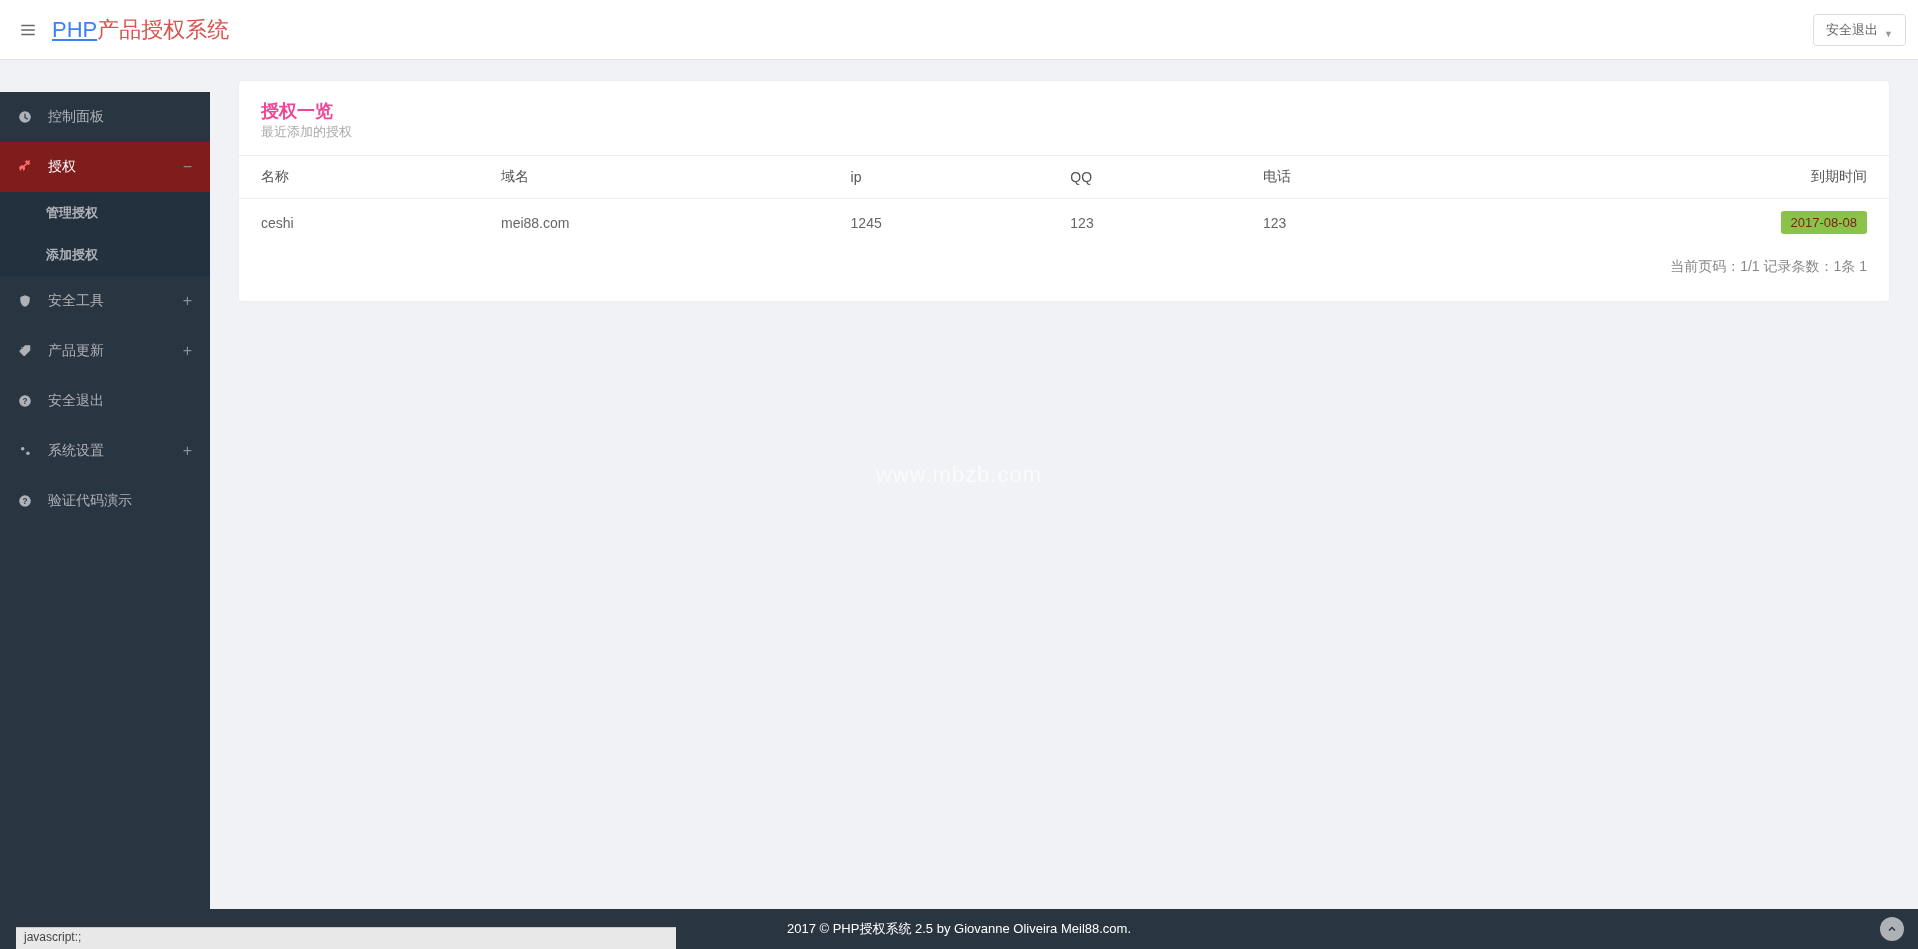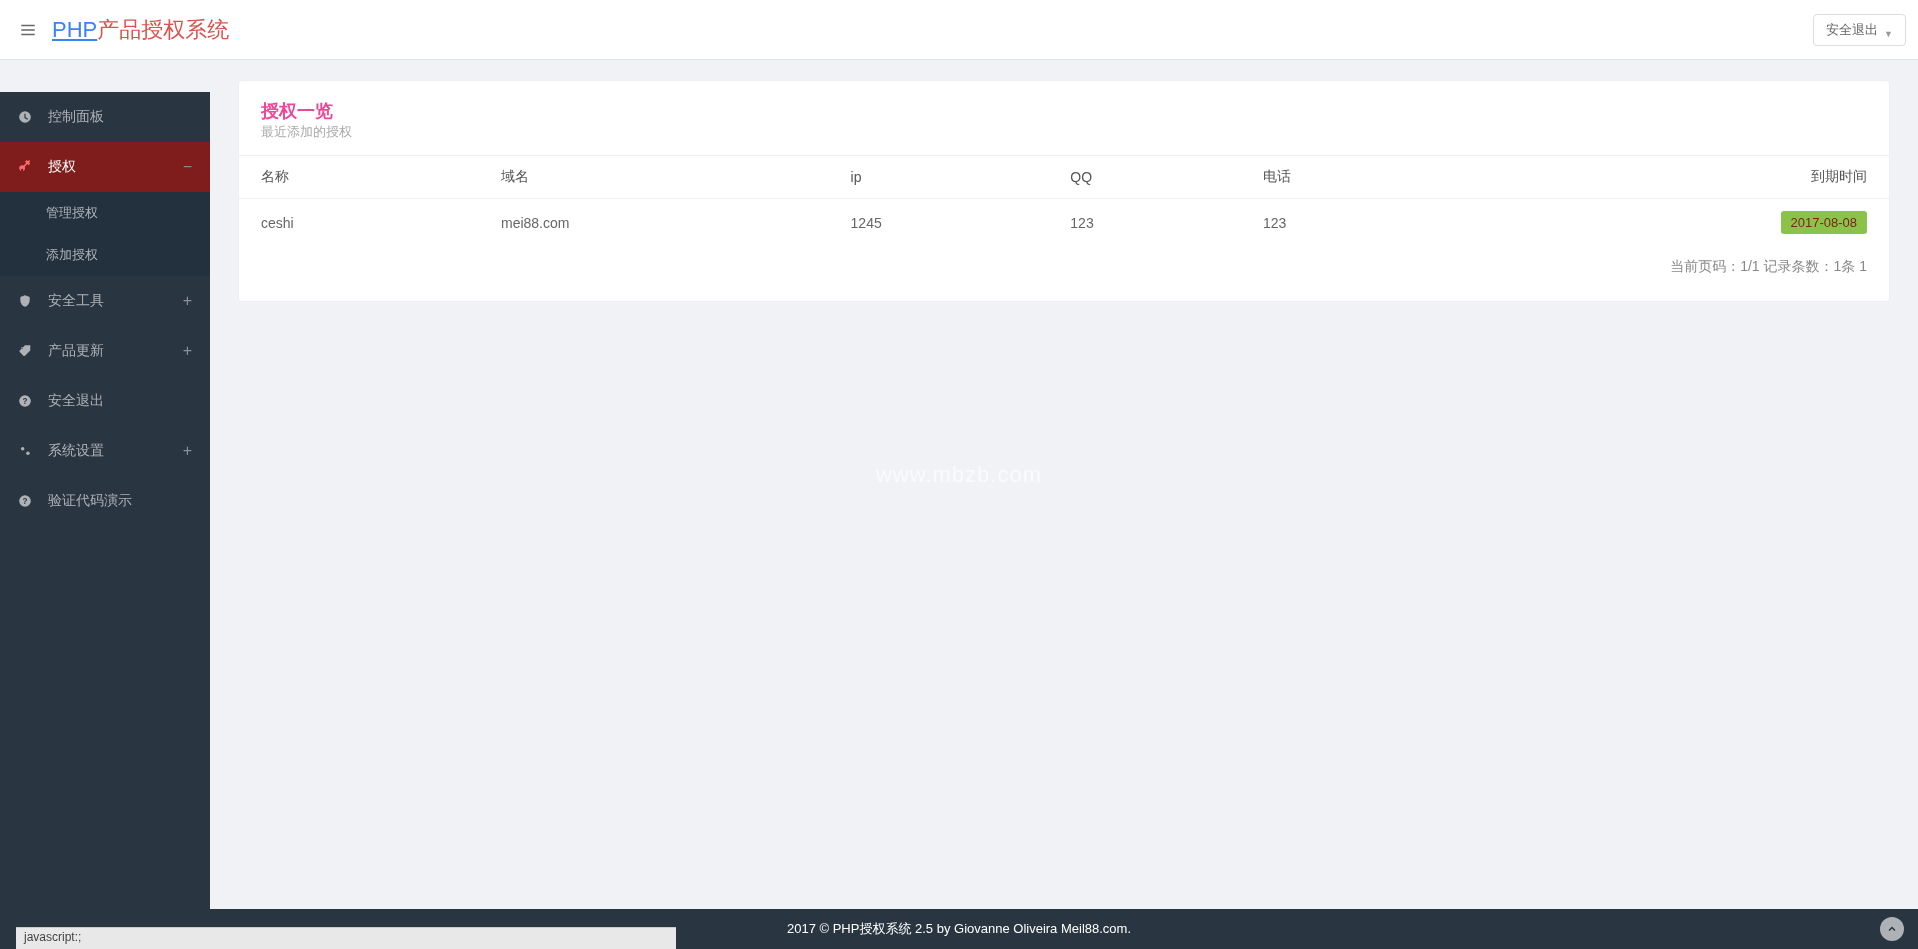--- a/index.html
+++ b/index.html
@@ -17,21 +17,21 @@
     .layout { display: flex; min-height: calc(100vh - 60px - 40px); }
     
     .sidebar { width: 210px; background: #2a3542; color: #aeb2b7; flex-shrink: 0; margin-top: 32px; }
     .nav-item { display: flex; align-items: center; padding: 16px 18px; cursor: pointer; font-size: 14px; color: #aeb2b7; position: relative; }
     .nav-item.active { background: #7f1d1d; color: #fff; }
     .nav-item.active .nav-icon { color: #ff6b6b; }
     .nav-icon { width: 16px; margin-right: 14px; color: #aeb2b7; display: inline-flex; }
     .nav-toggle { margin-left: auto; color: #8a9199; font-size: 16px; font-weight: 300; }
     .nav-item.active .nav-toggle { color: #8a9199; }
     .sub-nav { background: #23313f; }
-    .sub-item { padding: 12px 10px 12px 46px; cursor: pointer; color: #aeb2b7; font-size: 13px; }
+    .sub-item { padding: 12px 10px 12px 46px; cursor: pointer; color: #aeb2b7; font-size: 13px; font-weight: bold; }
     
     .main { flex: 1; padding: 20px 28px; overflow: auto; }
     .panel { background: #fff; border: 1px solid #eee; border-radius: 4px; }
     .panel-header { padding: 18px 22px 14px; }
     .panel-title { font-size: 18px; color: #ec4899; font-weight: 700; }
     .panel-subtitle { font-size: 13px; color: #aaa; }
     
     table { width: 100%; border-collapse: collapse; }
     th, td { text-align: left; padding: 12px 16px; border-top: 1px solid #eee; font-weight: normal; font-size: 14px; color: #666; }
     th { color: #555; }

